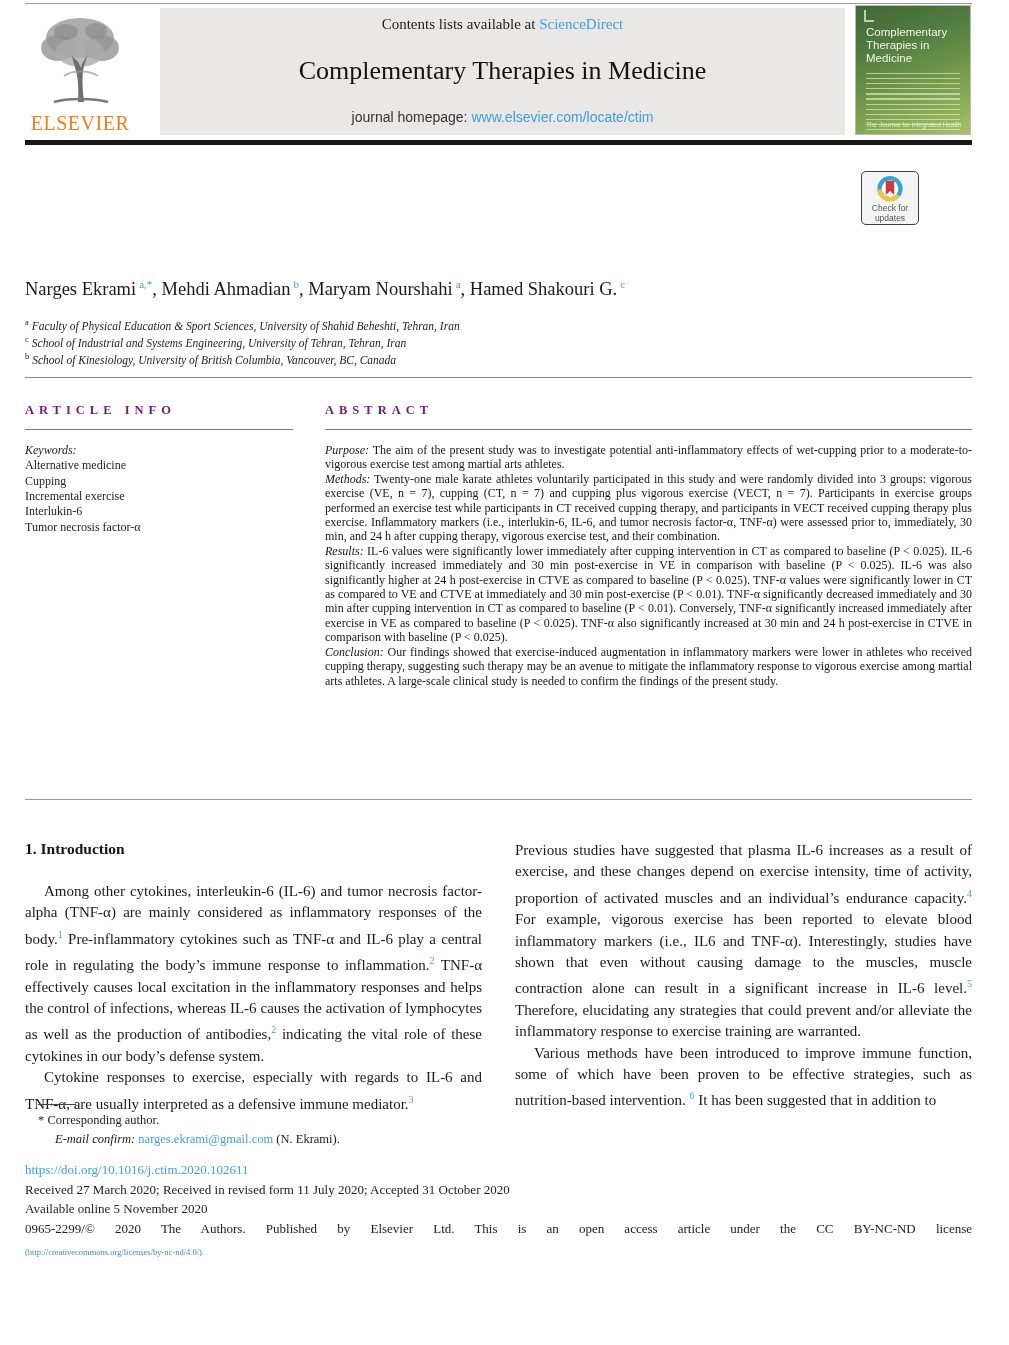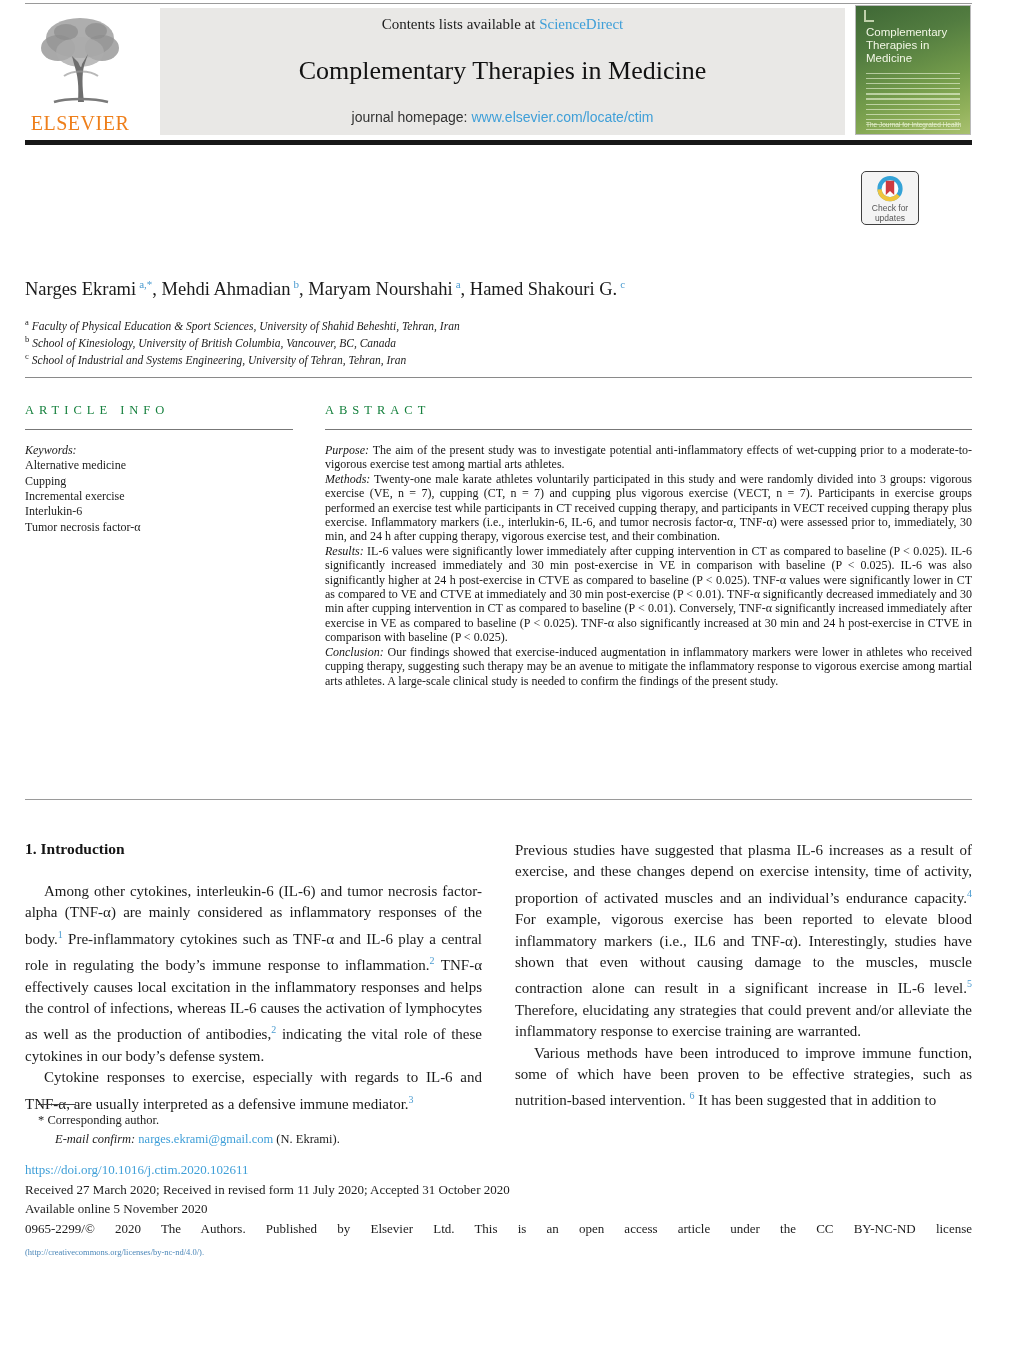--- a/index.html
+++ b/index.html
@@ -42,21 +42,21 @@
   .affils { position:absolute; left:25px; top:317px; font-size:11.5px; font-style:italic; line-height:1.32; color:#222; }
   .affils sup { font-size:8.5px; font-style:normal; margin-right:3px; }
 
   .rule-1 { position:absolute; left:25px; top:377px; width:947px; border-top:1px solid #8a8a8a; }
   .rule-2 { position:absolute; left:25px; top:799px; width:947px; border-top:1px solid #9a9a9a; }
 
   
   .info-abs { position:absolute; left:25px; top:403px; width:947px; display:flex; }
   .info-col { width:268px; margin-right:32px; flex:none; }
   .abs-col { flex:1; }
-  .col-head { font-size:12.5px; letter-spacing:5px; color:#15803d; }
+  .col-head { font-size:12.5px; letter-spacing:5px; color:#701a75;font-weight:bold; }
   .head-rule { border-top:1px solid #777; margin-top:11px; margin-bottom:13px; }
   .kw-label { font-size:12px; font-style:italic; line-height:1.28; }
   .kw-item { font-size:12px; line-height:1.28; }
   .abs-p { font-size:12px; line-height:14.4px; text-align:justify; color:#161616; }
   .abs-label { font-style:italic; }
 
   
   .intro { position:absolute; left:25px; top:840px; width:947px; display:flex; align-items:flex-start; }
   .col-left { width:457px; margin-right:33px; flex:none; }
   .col-right { width:457px; flex:none; }
@@ -125,22 +125,22 @@
     </svg>
     <div class="badge-text">
       <span>Check for</span><br>
       <span>updates</span>
     </div>
   </div>
 
   <div class="authors"><span>Narges Ekrami</span><sup>a,*</sup>, <span>Mehdi Ahmadian</span><sup>b</sup>, <span>Maryam Nourshahi</span><sup>a</sup>, <span>Hamed Shakouri G.</span><sup>c</sup></div>
   <div class="affils">
       <div><sup>a</sup>Faculty of Physical Education &amp; Sport Sciences, University of Shahid Beheshti, Tehran, Iran</div>
+      <div><sup>c</sup>School of Industrial and Systems Engineering, University of Tehran, Tehran, Iran</div>
       <div><sup>b</sup>School of Kinesiology, University of British Columbia, Vancouver, BC, Canada</div>
-      <div><sup>c</sup>School of Industrial and Systems Engineering, University of Tehran, Tehran, Iran</div>
     </div>
 
   <div class="rule-1"></div>
 
   <div class="info-abs">
     <div class="info-col">
       <div class="col-head">ARTICLE INFO</div>
       <div class="head-rule"></div>
       <div class="kw-label">Keywords:</div>
       <div id="kw-list">

